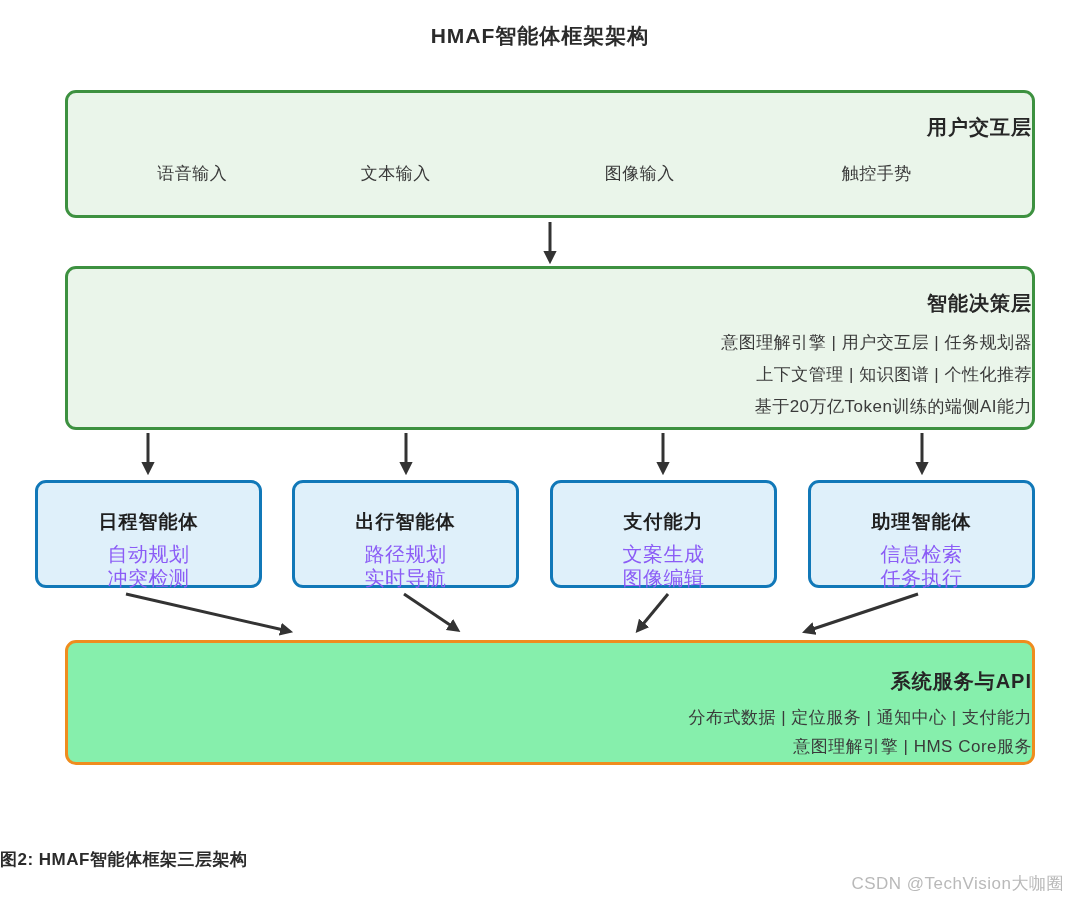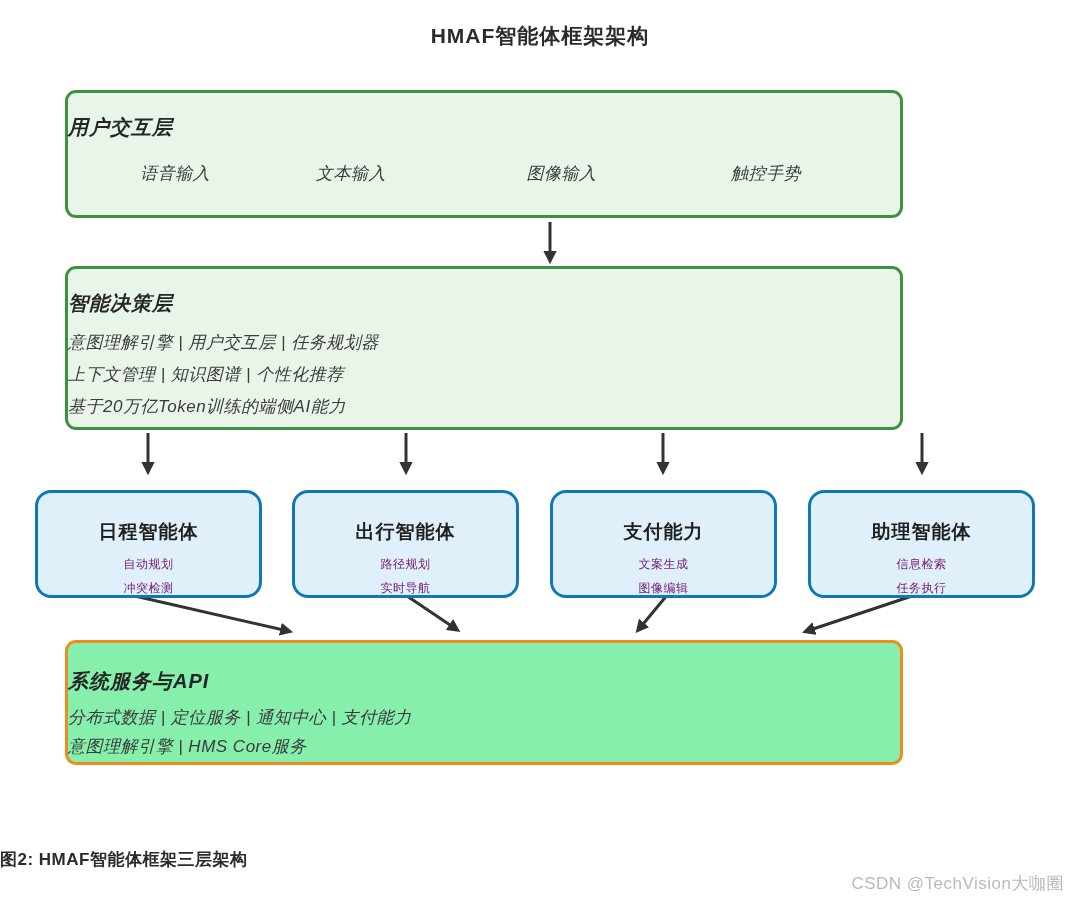--- a/index.html
+++ b/index.html
@@ -7,44 +7,44 @@
     position:relative; width:1080px; height:912px; background:#ffffff;
     font-family:"Liberation Sans","DejaVu Sans",sans-serif; overflow:hidden;
   }
   .diagram-title {
     position:absolute; top:22px; left:0; width:100%; text-align:center;
     font-size:21px; font-weight:bold; color:#2b2b2b; letter-spacing:1px;
   }
   .arrows { position:absolute; top:0; left:0; pointer-events:none; }
 
   .layer {
-    position:absolute; left:65px; width:838px; box-sizing:border-box;
-    border:3px solid; border-radius:11px; text-align:left;font-style:italic;
+    position:absolute; left:65px; width:970px; box-sizing:border-box;
+    border:3px solid; border-radius:11px; text-align:right;
   }
   .layer.green { background:#eaf5ea; border-color:#3d9140; }
   .layer.orange { background:#86efac; border-color:#ef8c1e; }
   .layer-title { margin-top:20px; font-size:20px; font-weight:bold; color:#262626; line-height:28px; letter-spacing:1px; }
   .layer.orange .layer-title { margin-top:24px; }
   .layer-lines { margin-top:10px; }
   .layer.orange .layer-lines { margin-top:8px; }
   .layer-line { font-size:17px; color:#3a3a3a; line-height:32px; letter-spacing:0.5px; }
   .layer.orange .layer-line { line-height:29px; }
 
   .ui-item {
     position:absolute; top:69px; transform:translateX(-50%);
     font-size:17px; color:#3a3a3a; line-height:24px; white-space:nowrap; letter-spacing:0.5px;
   }
 
   .agent {
     position:absolute; top:480px; width:227px; height:108px; box-sizing:border-box;
-    background:#dff0fa; border:3px solid #1178b8; border-radius:16px; text-align:center;margin-top:10px;
+    background:#dff0fa; border:3px solid #1178b8; border-radius:11px; text-align:center;
   }
   .agent-title { margin-top:28px; font-size:19px; font-weight:bold; color:#1f1f1f; line-height:22px; letter-spacing:1px; }
   .agent-features { margin-top:9px; }
-  .agent-feature { font-size:12px; color:#701a75; line-height:24px; letter-spacing:0.5px; }
+  .agent-feature { font-size:20px; color:#8b5cf6; line-height:24px; letter-spacing:0.5px; }
 
   .caption {
     position:absolute; top:848px; left:0; width:100%; 
     font-size:17px; font-weight:bold; color:#2b2b2b; letter-spacing:0.5px;
   }
   .watermark {
     position:absolute; top:872px; right:16px; font-size:17px; color:#b9b9b9; letter-spacing:0.5px;
   }
 </style>
 </head>

